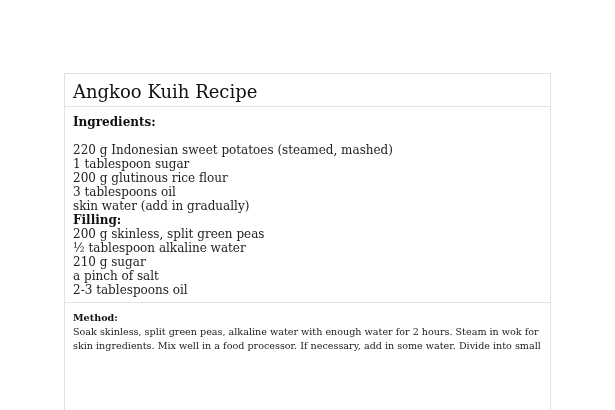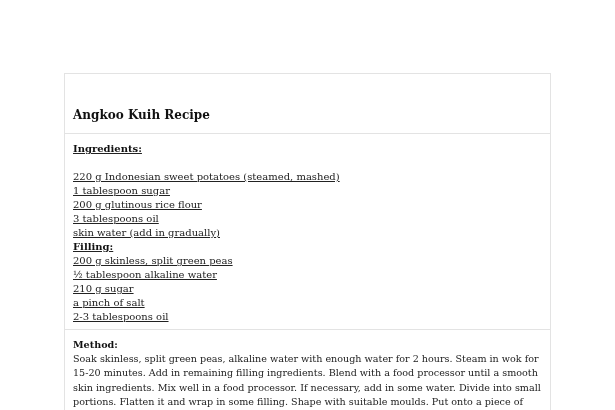--- a/index.html
+++ b/index.html
@@ -1,23 +1,23 @@
 <!DOCTYPE html>
 <html><head>
 <meta charset="utf-8">
 <style>
   html, body { margin:0; padding:0; background:#ffffff; }
   body { width:615px; height:410px; overflow:hidden; position:relative;
          font-family:"DejaVu Serif", serif; color:#222; }
   .card { position:absolute; left:64px; top:73px; width:487px; height:345px;
           border:1px solid #e3e3e3; box-sizing:border-box; }
   .title { height:33px; border-bottom:1px solid #e3e3e3; box-sizing:border-box;
-           padding:7px 8px 0 8px; font-size:12px; font-weight:bold; color:#111;margin-top:27px; }
+           padding:7px 8px 0 8px; font-size:18px; font-weight:normal; color:#111; }
   .ingredients { height:196px; border-bottom:1px solid #e3e3e3; box-sizing:border-box;
-                 padding:8px 8px 0 8px; font-size:10px; line-height:14px;text-decoration:underline; }
+                 padding:8px 8px 0 8px; font-size:12px; line-height:14px; }
   .section-head { font-weight:bold; color:#111; }
   .blank { height:14px; }
   .method { padding:8px 8px 16px 8px; font-size:9.6px; line-height:14.2px; }
   .line { white-space:nowrap; }
 </style>
 </head>
 <body>
 
 <div class="card">
   <div class="title">Angkoo Kuih Recipe</div>
@@ -34,17 +34,15 @@
     <div class="line">200 g skinless, split green peas</div>
     <div class="line">½ tablespoon alkaline water</div>
     <div class="line">210 g sugar</div>
     <div class="line">a pinch of salt</div>
     <div class="line">2-3 tablespoons oil</div>
   </div>
 
   <div class="method">
     <div class="section-head">Method:</div>
     <div class="line">Soak skinless, split green peas, alkaline water with enough water for 2 hours.  Steam in wok for</div>
-    <div class="line">15-20 minutes.  Add in remaining filling ingredients.  Blend with a food processor until a smooth</div>
     <div class="line">skin ingredients.  Mix well in a food processor.  If necessary, add in some water.  Divide into small</div>
-    <div class="line">portions.  Flatten it and wrap in some filling.  Shape with suitable moulds.  Put onto a piece of</div>
   </div>
 </div>
 
 </body></html>

